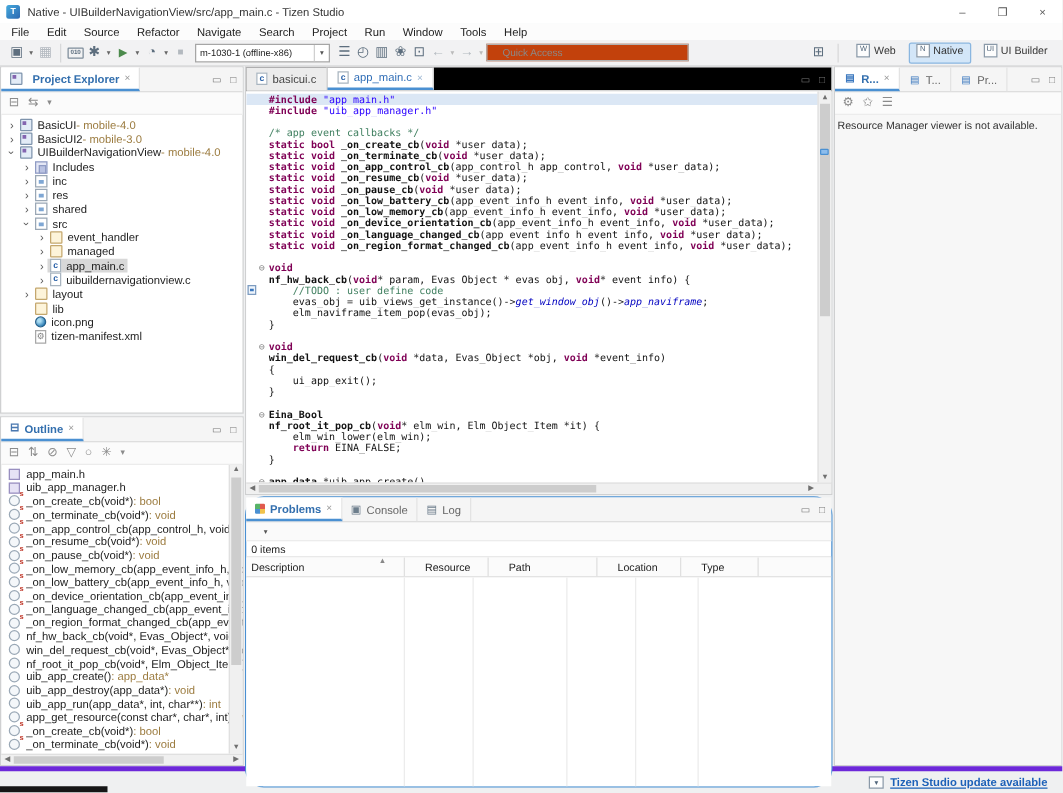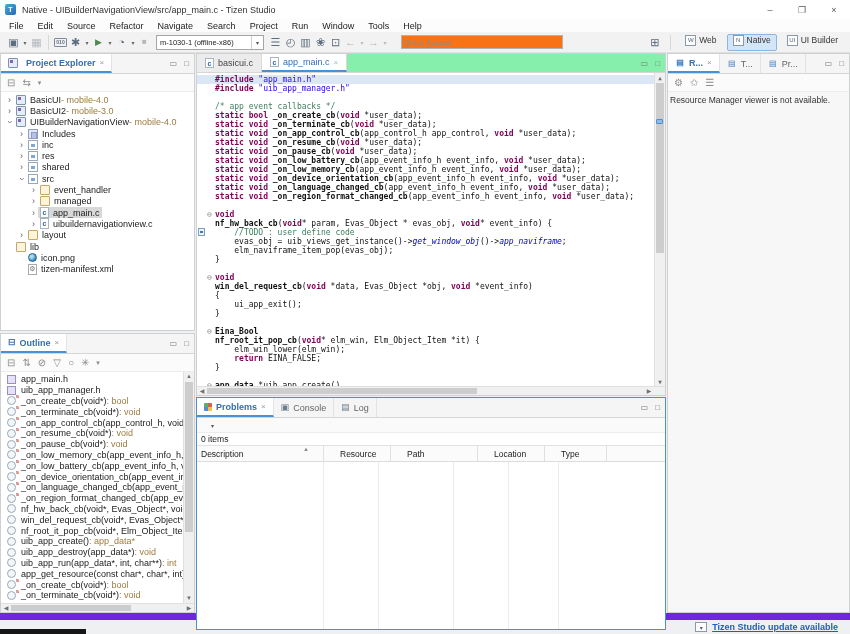--- a/index.html
+++ b/index.html
@@ -23,21 +23,21 @@
     display:flex; align-items:center; padding:0 6px; }
   .tbtn { height:17px; min-width:15px; display:flex; align-items:center; justify-content:center; color:#5d6e7e; font-size:11px; line-height:1; }
   .tbtn.dis { color:#b3b9bf; }
   .caret { font-size:6px; color:#666; width:8px; text-align:center; }
   .caret.dis { color:#bbb; }
   .tsep { width:1px; height:15px; background:#d7d8d9; margin:0 4px; flex:none; }
   .build-ic { border:1px solid #7d8c9a; color:#5d6e7e; font-size:5px; padding:1px 1px; letter-spacing:0; font-weight:bold; border-radius:1px; }
   .combo { width:108px; height:15px; border:1px solid #a6a6a6; background:#fff; display:flex; align-items:center; padding-left:3px; margin:16px 4px; }
   .combo-text { font-size:7.5px; color:#222; white-space:nowrap; overflow:hidden; flex:1; }
   .combo-caret { width:12px; height:100%; border-left:1px solid #d0d0d0; display:flex; align-items:center; justify-content:center; font-size:6px; color:#555; }
-  .qa-input { width:162px; height:14px; border:1px solid #b2b2b2; background:#f97316; font-size:8px; color:#222; padding:0 2px; margin-left:12px; font-family:"Liberation Sans",sans-serif; }
+  .qa-input { width:162px; height:14px; border:1px solid #b2b2b2; background:#c2410c; font-size:8px; color:#222; padding:0 12px; font-family:"Liberation Sans",sans-serif; }
   .qa-input::placeholder { color:#8a8a8a; }
   .persp-group { margin-left:auto; display:flex; align-items:center; gap:4px; }
   .persp-btn { display:flex; align-items:flex-start; gap:3px; height:17px; padding:0 5px; font-size:8.5px; color:#333; border:1px solid transparent; }
   .persp-btn.active { background:#d3e6f8; border:1px solid #8ab6e0; border-radius:2px; }
   .persp-badge { min-width:11px; height:11px; border:1px solid #8a99a8; background:#fdfdfd; color:#50657a; font-size:6px;
     display:flex; align-items:center; justify-content:center; padding:0 1px; }
   
   .panel { position:absolute; background:#fff; border:1px solid #cfd0d1; display:flex; flex-direction:column; }
   .tabbar { height:20px; background:#f5f5f5; border-bottom:1px solid #d6d6d6; display:flex; align-items:stretch; flex:none; }
   .vtab { display:flex; align-items:center; gap:4px; padding:0 7px; font-size:9px; color:#666; border-right:1px solid #e3e3e3; }
@@ -67,21 +67,21 @@
   .suffix { color:#9c7c40; }
   .olist { flex:1; overflow:hidden; padding-top:2px; position:relative; }
   .orow { height:10.8px; display:flex; align-items:center; white-space:nowrap; font-size:9px; padding-left:6px; }
   .oicon { width:9px; height:9px; flex:none; margin-right:5px; position:relative; }
   .oi-func { border:1px solid #9aa8b6; border-radius:50%; background:#f4f7fa; }
   .oi-sfunc { border:1px solid #9aa8b6; border-radius:50%; background:#f4f7fa; }
   .oi-sfunc::after { content:"s"; position:absolute; right:-4px; top:-4px; color:#c0392b; font-size:6px; font-weight:bold; }
   .oi-include { background:#e6e2f5; border:1px solid #998fc0; }
   .otype { color:#9c7c40; }
   
-  .etabbar { height:19px; background:#86efac; border-bottom:1px solid #d6d6d6; display:flex; align-items:stretch; flex:none; }
+  .etabbar { height:19px; background:#000000; border-bottom:1px solid #d6d6d6; display:flex; align-items:stretch; flex:none; }
   .etab { display:flex; align-items:center; gap:4px; padding:0 8px; font-size:9px; color:#444; background:#ececec; border-right:1px solid #d9d9d9; }
   .etab.active { background:#fff; color:#2f6db6; border-bottom:2px solid #4a90d2; }
   .etab .x { color:#9bb6d2; font-size:8px; }
   .cbadge { width:9px; height:10px; background:#fff; border:1px solid #a9b5c0; color:#2b62a8; font-weight:bold; font-size:7px; display:flex; align-items:center; justify-content:center; }
   .code { position:relative; flex:1; background:#fff; overflow:hidden; font-family:"DejaVu Sans Mono",monospace; font-size:8px; line-height:9px; }
   .code-lines { position:absolute; left:18px; top:2px; right:11px; }
   .cl { height:9px; white-space:pre; overflow:hidden; color:#111; }
   .cl.hl { background:#dbe7f5; margin-left:-18px; padding-left:18px; margin-right:-4px; }
   .k { color:#7f0055; font-weight:bold; }
   .s { color:#2a00ff; }
@@ -106,21 +106,21 @@
   .itemsrow { height:13px; display:flex; align-items:center; padding-left:4px; font-size:8.5px; color:#222; border-bottom:1px solid #e2e2e2; flex:none; }
   .phead { height:16px; display:flex; flex:none; border-bottom:1px solid #dcdcdc; background:#fbfbfb;gap:12px; }
   .pcol { display:flex; align-items:center; padding-left:4px; font-size:8.5px; color:#222; border-right:1px solid #e0e0e0; position:relative; }
   .sortmark { position:absolute; right:14px; top:0px; color:#888; font-size:6px; }
   .pbody { flex:1; position:relative; background:#fff; }
   .pline { position:absolute; top:0; bottom:0; width:1px; background:#ececec; }
   
   .rmbody { flex:1; background:#f7f7f7; padding:3px 2px; font-size:8.5px; color:#333; }
   .rtic { width:10px; height:10px; font-size:8px; display:flex; align-items:center; justify-content:center; color:#3b78bf; }
   
-  .statusbar { position:absolute; left:0; top:613px; width:850px; height:21px; background:#eff0f1; border-top:7px solid #6d28d9; display:flex; }
+  .statusbar { position:absolute; left:0; top:613px; width:850px; height:21px; background:#eff0f1; border-top:4px solid #6d28d9; display:flex; }
   .update-wrap { margin-left:auto; display:flex; align-items:center; gap:5px; padding-right:12px; }
   .update-ic { width:12px; height:10px; border:1px solid #8a99a8; background:#fdfdfd; color:#50657a; font-size:6px; display:flex; align-items:center; justify-content:center; }
   .update-link { color:#1d61b8; font-weight:bold; text-decoration:underline; font-size:9px; }
   .sliver { position:absolute; left:0; top:629px; width:86px; height:5px; background:#161616; }
 </style>
 </head>
 <body>
 
 <div class="titlebar">
   <span class="app-icon">T</span>
@@ -328,21 +328,21 @@
           <span>uibuildernavigationview.c</span>
         </span>
       </div>
       <div class="trow" style="padding-left: 16px;">
         <span class="tw">›</span>
         <span class="hlbox">
           <span class="ticon ic-folder"></span>
           <span>layout</span>
         </span>
       </div>
-      <div class="trow" style="padding-left: 4px;">
+      <div class="trow" style="padding-left: 16px;">
         <span class="tw"></span>
         <span class="hlbox">
           <span class="ticon ic-folder"></span>
           <span>lib</span>
         </span>
       </div>
       <div class="trow" style="padding-left: 16px;">
         <span class="tw"></span>
         <span class="hlbox">
           <span class="ticon ic-image"></span>
@@ -555,21 +555,21 @@
       <span class="fold" style="top: 254px;">⊖</span>
       <span class="fold" style="top: 308px;">⊖</span>
     </div>
   <div class="hscroll">
     <span class="harrow" style="left:0;">◀</span>
     <div class="hthumb" style="left:10px; width:270px;"></div>
     <span class="harrow" style="right:11px;">▶</span>
   </div>
 </div>
 
-<div class="panel problems" style="left:196px; top:397px; width:470px; height:233px;">
+<div class="panel problems" style="left:196px; top:397px; width:470px; height:233px;border-radius:15px;">
   <div class="tabbar" id="problems-tabs">
     <span class="vtab active">
         <span class="pgrid"></span>
         <span>Problems</span>
         <span class="x">×</span>
       </span>
       <span class="vtab">
         <span class="vic" style="color: rgb(109, 126, 140);">▣</span>
         <span>Console</span>
       </span>

